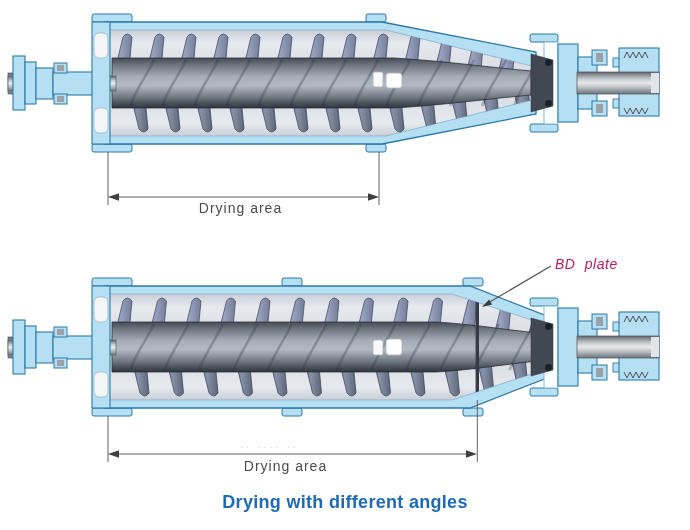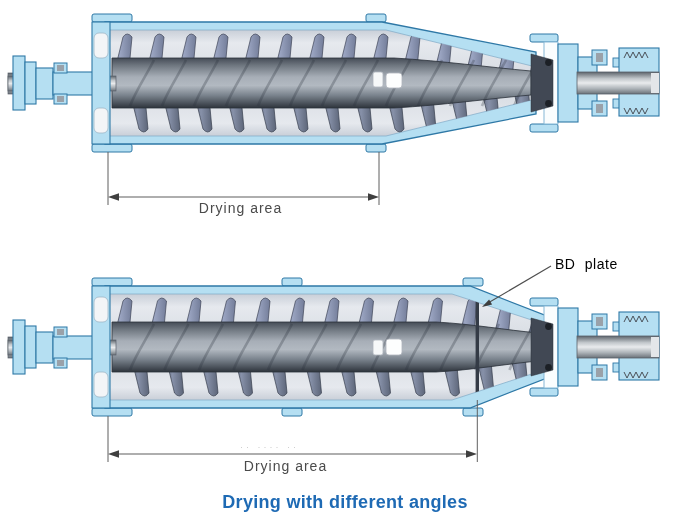--- a/index.html
+++ b/index.html
@@ -1,21 +1,21 @@
 <!DOCTYPE html>
 <html><head>
 <meta charset="utf-8">
 <style>
   html,body{margin:0;padding:0;background:#fff;}
   .stage{position:relative;width:690px;height:530px;background:#fff;overflow:hidden;
          font-family:"Liberation Sans", sans-serif;}
   .stage svg{position:absolute;left:0;top:0;}
   .lbl{position:absolute;color:#4b4b4b;font-size:14px;letter-spacing:1px;white-space:nowrap;}
   .lbl.center{text-align:center;}
-  .bd-lbl{position:absolute;color:#000000;font-size:14px;letter-spacing:.5px;word-spacing:5px;white-space:nowrap;}
+  .bd-lbl{position:absolute;color:#be185d;font-size:14px;letter-spacing:.5px;word-spacing:5px;white-space:nowrap;font-style:italic;}
   .ghost{position:absolute;color:#c9c9c9;font-size:9px;letter-spacing:3px;white-space:nowrap;}
   .caption{position:absolute;left:0;width:690px;text-align:center;color:#1e6ab4;
            font-size:18px;font-weight:bold;letter-spacing:.3px;}
 </style>
 </head>
 <body>
 
 <div class="stage">
 
 <svg width="690" height="530" viewBox="0 0 690 530">

